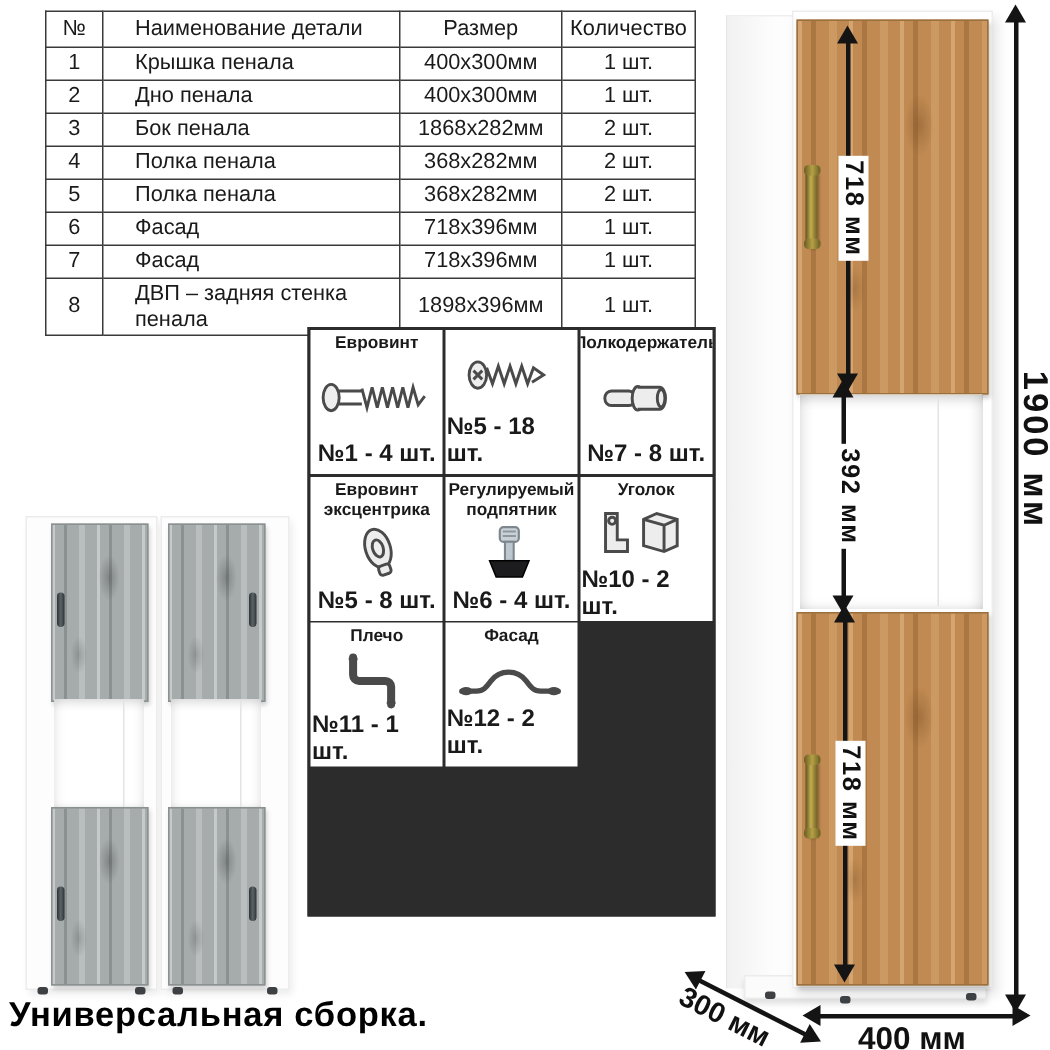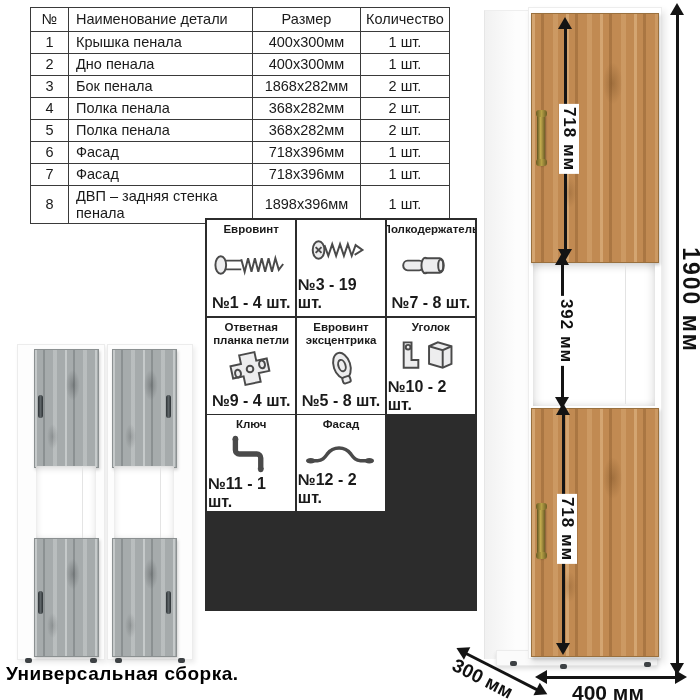--- a/index.html
+++ b/index.html
@@ -7,21 +7,21 @@
          font-family:"Liberation Sans", sans-serif;color:#1a1a1a;}
 
   
   table.parts{position:absolute;left:30px;top:7px;border-collapse:collapse;table-layout:fixed;
               font-size:14.5px;line-height:1.15;}
   table.parts td,table.parts th{border:1.6px solid #3a3a3a;padding:1px 4px;background:#fff;
               font-weight:normal;text-align:center;vertical-align:middle;}
   table.parts th{height:21px;}
   table.parts td{height:19px;}
   table.parts .c-num{width:29px;}
-  table.parts .c-name{width:172px;text-align:left;padding-left:7px;margin-left:31px;}
+  table.parts .c-name{width:172px;text-align:left;padding-left:21px;margin-left:31px;}
   table.parts .c-size{width:99px;}
   table.parts .c-qty{width:80px;}
   table.parts tr.tall td{height:35px;}
 
   
   .hw-grid{position:absolute;left:205px;top:218px;width:268px;height:389px;
            display:grid;grid-template-columns:repeat(3,1fr);grid-template-rows:repeat(4,1fr);
            border:2px solid #2c2c2c;background:#2c2c2c;grid-gap:1.5px;}
   .hw-cell{background:#fff;display:flex;flex-direction:column;align-items:center;
            justify-content:space-between;padding:3px 1px 4px 1px;overflow:hidden;}
@@ -94,21 +94,21 @@
                 border-right:12px solid #141414;}
   .dimh::after{content:"";position:absolute;right:-11px;top:-6px;width:0;height:0;
                 border-top:7.5px solid transparent;border-bottom:7.5px solid transparent;
                 border-left:12px solid #141414;}
   .vlabel{position:absolute;writing-mode:vertical-rl;font-weight:bold;font-size:17px;
           letter-spacing:1px;background:#fff;padding:3px 0;transform:translate(-50%,-50%);
           white-space:nowrap;color:#111;}
   .vlabel.big{font-size:23px;background:transparent;letter-spacing:2px;}
   .hlabel{position:absolute;font-weight:bold;color:#111;white-space:nowrap;}
 
-  .caption{position:absolute;left:6px;top:663px;font-size:19px;font-weight:bold;
+  .caption{position:absolute;left:6px;top:663px;font-size:23px;font-weight:bold;
            letter-spacing:.5px;color:#000;}
   svg .ln{stroke:#4a4a4a;stroke-width:2;fill:none;}
   svg .fl{stroke:#4a4a4a;stroke-width:2;fill:#ededee;}
 </style>
 </head>
 <body>
 
 <div class="sheet">
 
   <table class="parts">
@@ -186,81 +186,81 @@
 
 
     <div class="hw-cell">
       <div class="hw-img">
         <svg width="78" height="36" viewBox="0 0 80 36">
           <ellipse class="fl" cx="17" cy="18" rx="6" ry="9"></ellipse>
           <path class="ln" d="M14 15 l6 6 M20 15 l-6 6"></path>
           <path class="ln" d="M23 13 L27 24 31 12 35 24 39 12 43 24 47 12 51 24 55 13 62 18 54 23"></path>
         </svg>
       </div>
-      <div class="hw-count">№3 - 19 шт.</div>
+      <div class="hw-count">№5 - 18 шт.</div>
     </div>
 
     <div class="hw-cell">
       <div class="hw-title">Полкодержатель</div>
       <div class="hw-img">
         <svg width="78" height="36" viewBox="0 0 80 36">
           <path class="fl" d="M16 13.5 h12 a4.5 5 0 0 1 0 10 h-12 a4.5 5 0 0 1 0 -10 z"></path>
           <ellipse class="fl" cx="34" cy="18.5" rx="3.8" ry="8"></ellipse>
           <path class="fl" d="M34 11 h15 a4 7.5 0 0 1 0 15 h-15"></path>
           <ellipse class="ln" cx="50" cy="18.5" rx="2.6" ry="6"></ellipse>
         </svg>
       </div>
       <div class="hw-count">№7 - 8 шт.</div>
     </div>
 
 
-    <div class="hw-cell">
-      <div class="hw-title">Ответная планка петли</div>
-      <div class="hw-img">
-        <svg width="78" height="40" viewBox="0 0 80 40">
-          <path class="fl" d="M31 4 h16 v9 h11 v13 h-11 v9 h-16 v-9 h-11 v-13 h11 z" transform="rotate(-12 39 20)"></path>
-          <ellipse class="ln" cx="26" cy="22" rx="3" ry="4" fill="#fff" transform="rotate(-12 39 20)"></ellipse>
-          <ellipse class="ln" cx="52" cy="18" rx="3" ry="4" fill="#fff" transform="rotate(-12 39 20)"></ellipse>
-          <circle class="fl" cx="39" cy="20" r="3.4"></circle>
-        </svg>
-      </div>
-      <div class="hw-count">№9 - 4 шт.</div>
-    </div>
 
 
     <div class="hw-cell">
       <div class="hw-title">Евровинт эксцентрика</div>
       <div class="hw-img">
         <svg width="78" height="40" viewBox="0 0 80 40">
           <g transform="rotate(-18 40 20)">
             <ellipse class="fl" cx="42" cy="17" rx="8.5" ry="13.5"></ellipse>
             <ellipse class="ln" cx="42" cy="17" rx="3.6" ry="6" fill="#dcdcdc"></ellipse>
             <rect class="fl" x="38" y="29" width="8" height="6.5" rx="2"></rect>
           </g>
         </svg>
       </div>
       <div class="hw-count">№5 - 8 шт.</div>
     </div>
 
+    <div class="hw-cell">
+      <div class="hw-title">Регулируемый подпятник</div>
+      <div class="hw-img">
+        <svg width="78" height="40" viewBox="0 0 80 40">
+          <rect x="32" y="2" width="13" height="10" rx="2.5" fill="#c9d1d7" stroke="#7d878d" stroke-width="1.5"></rect>
+          <path d="M34 5 h9 M34 8 h9" stroke="#8d979d" stroke-width="1.4"></path>
+          <rect x="35.5" y="12" width="6" height="13" fill="#bcc7cf" stroke="#7d878d" stroke-width="1.4"></rect>
+          <path d="M25 25 h27 l-4.5 11 h-18 z" fill="#1c1c1f" stroke="#000" stroke-width="1"></path>
+        </svg>
+      </div>
+      <div class="hw-count">№6 - 4 шт.</div>
+    </div>
 
     <div class="hw-cell">
       <div class="hw-title">Уголок</div>
       <div class="hw-img">
         <svg width="78" height="44" viewBox="0 0 80 44">
           <path class="fl" d="M12 8 v26 h15 v-8 h-7 v-18 z"></path>
           <circle class="ln" cx="16.5" cy="13" r="2.4" fill="#fff"></circle>
           <path class="fl" d="M38 12 l9 -4 14 4 v18 l-9 4 -14 -4 z"></path>
           <path class="ln" d="M38 12 l14 4 9 -4 M52 16 v18"></path>
         </svg>
       </div>
       <div class="hw-count">№10 - 2 шт.</div>
     </div>
 
     <div class="hw-cell">
-      <div class="hw-title">Ключ</div>
+      <div class="hw-title">Плечо</div>
       <div class="hw-img">
         <svg width="78" height="44" viewBox="0 0 80 44">
           <path d="M24 7 v12 a4 4 0 0 0 4 4 h18 a4 4 0 0 1 4 4 v12" fill="none" stroke="#4a4a4a" stroke-width="5.5" stroke-linecap="round"></path>
           <path d="M21 8 h6 M47 38 h6" stroke="#4a4a4a" stroke-width="1.6"></path>
         </svg>
       </div>
       <div class="hw-count">№11 - 1 шт.</div>
     </div>
 
     <div class="hw-cell">

